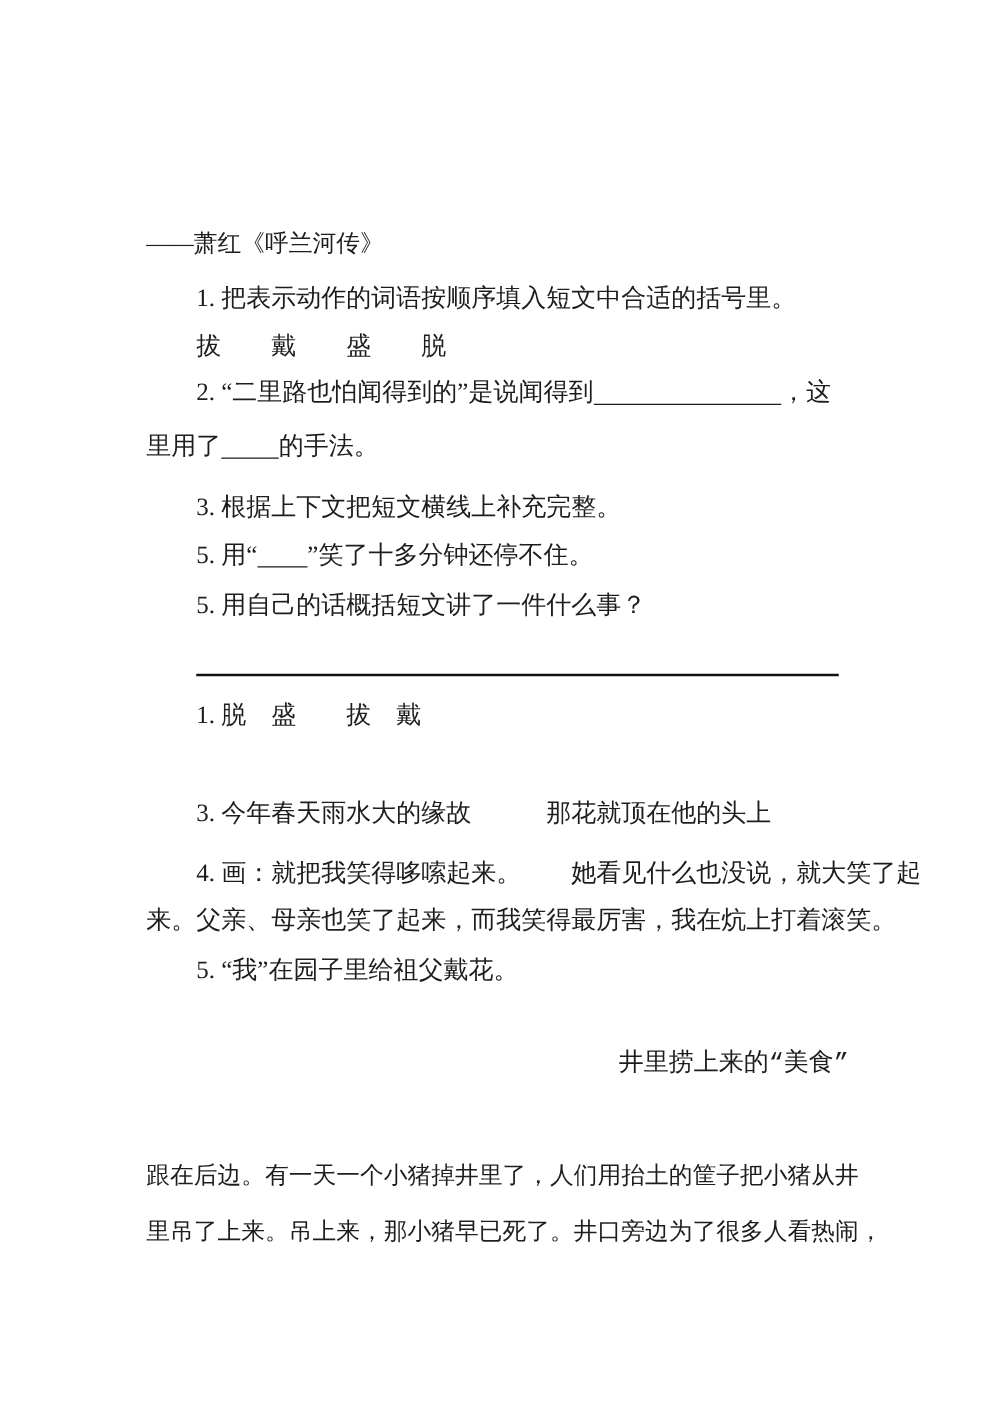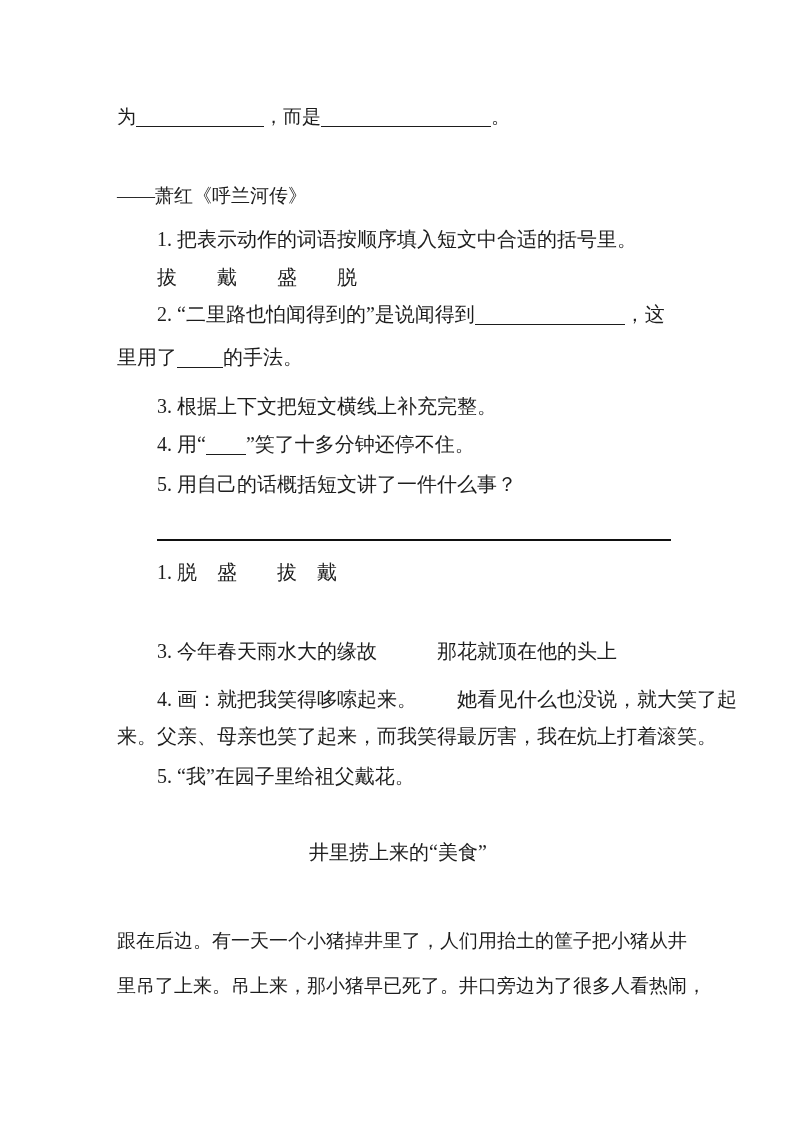--- a/index.html
+++ b/index.html
@@ -16,57 +16,56 @@
     position:absolute;
     left:117px;
     width:562px;
     height:40px;
     line-height:40px;
     white-space:nowrap;
   }
   .kai{ font-size:19px; }
   .indent{ padding-left:40px; }
   .right{ }
-  .center{ text-align:center; }
+  .center{ text-align:right;font-family:Liberation Mono, monospace; }
   .blank{
     display:inline-block;
     border-bottom:1.6px solid #1d1d1d;
     height:1em;
     vertical-align:-4px;
   }
   .b128{width:128px;} .b170{width:170px;} .b150{width:150px;}
   .b46{width:46px;} .b40{width:40px;}
   .divider{
     position:absolute;
     left:157px; top:539px;
     width:514px; height:0;
     border-top:2px solid #111111;
   }
 </style>
 </head>
 <body>
 
 <div class="page">
 
-  <div class="ln kai" style="top:97px"><span>为</span><span class="blank b128"></span><span>，而是</span><span class="blank b170"></span><span>。</span></div>
 
 
   <div class="ln kai right" style="top:176px">——萧红《呼兰河传》</div>
 
   <div class="ln indent" style="top:219px">1. 把表示动作的词语按顺序填入短文中合适的括号里。</div>
 
   <div class="ln indent" style="top:257px">拔　　戴　　盛　　脱</div>
 
   <div class="ln indent" style="top:294px"><span>2. “二里路也怕闻得到的”是说闻得到</span><span class="blank b150"></span><span>，这</span></div>
 
   <div class="ln" style="top:337px"><span>里用了</span><span class="blank b46"></span><span>的手法。</span></div>
 
   <div class="ln indent" style="top:386px">3. 根据上下文把短文横线上补充完整。</div>
 
-  <div class="ln indent" style="top:424px"><span>4. 用“</span><span class="blank b40"></span><span>”笑了十多分钟还停不住。</span></div>
+  <div class="ln indent" style="top:424px"><span>5. 用“</span><span class="blank b40"></span><span>”笑了十多分钟还停不住。</span></div>
 
   <div class="ln indent" style="top:464px">5. 用自己的话概括短文讲了一件什么事？</div>
 
   <div class="divider"></div>
 
   <div class="ln indent" style="top:552px">1. 脱　盛　　拔　戴</div>
   <div class="ln indent" style="top:631px">3. 今年春天雨水大的缘故　　　那花就顶在他的头上</div>
   <div class="ln indent" style="top:679px">4. 画：就把我笑得哆嗦起来。　　她看见什么也没说，就大笑了起</div>
   <div class="ln" style="top:716px">来。父亲、母亲也笑了起来，而我笑得最厉害，我在炕上打着滚笑。</div>
   <div class="ln indent" style="top:756px">5. “我”在园子里给祖父戴花。</div>

